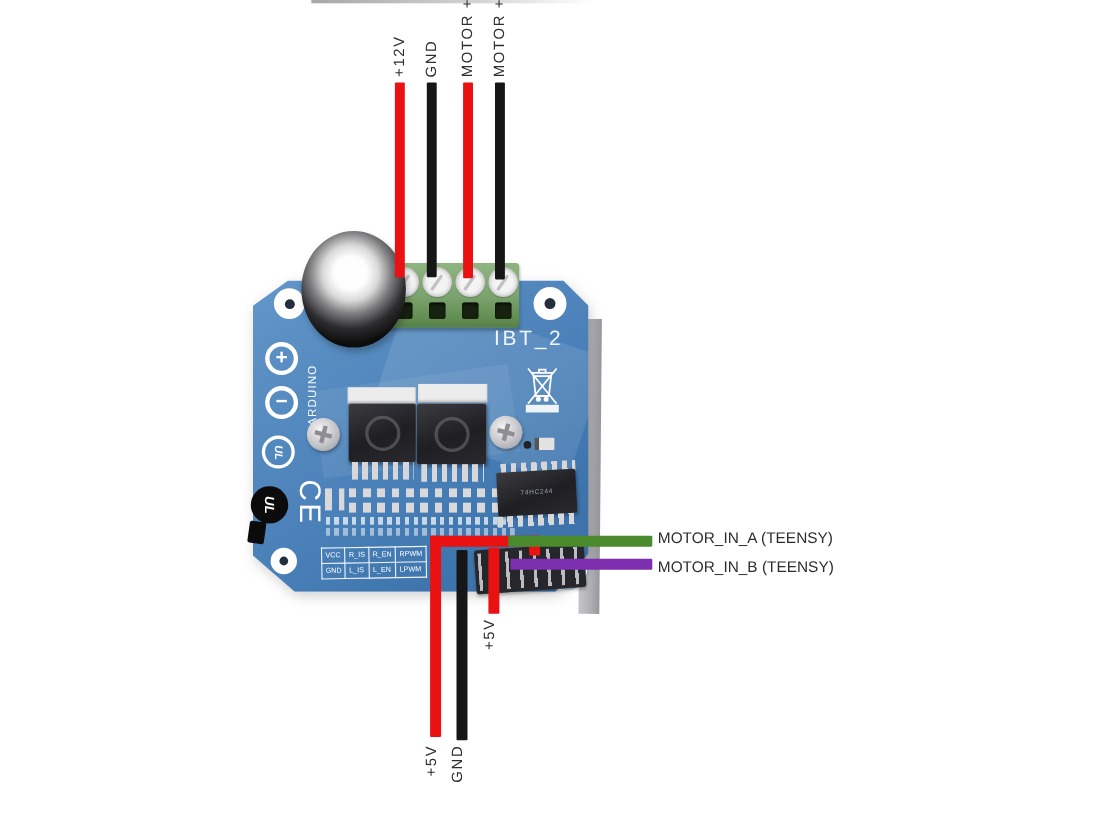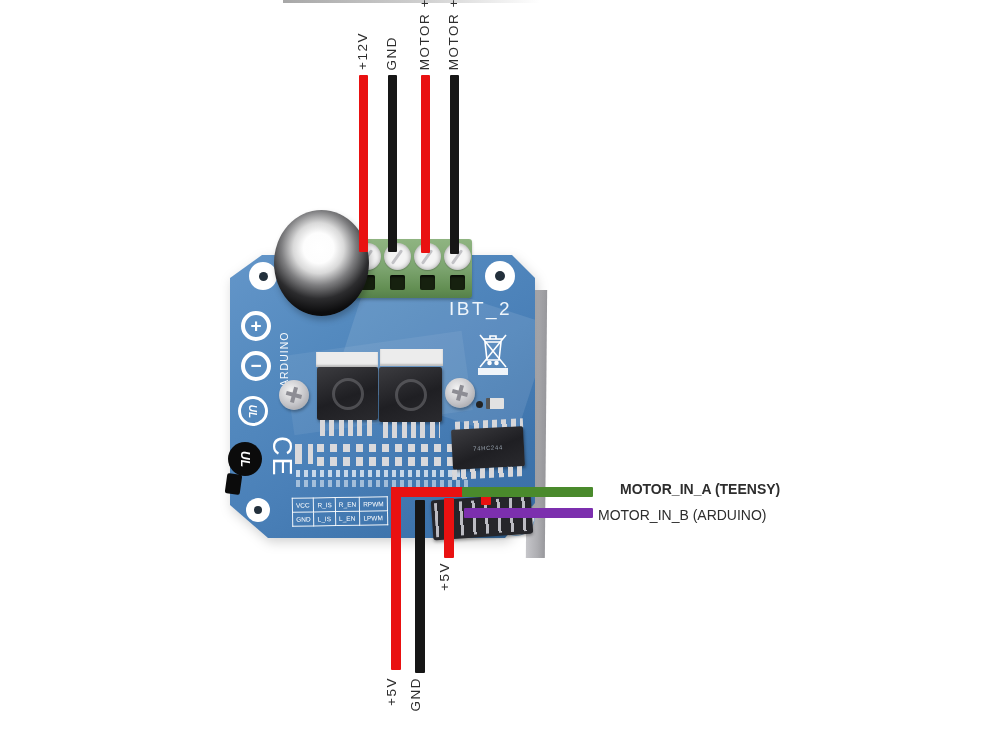--- a/index.html
+++ b/index.html
@@ -237,20 +237,20 @@
   <div class="wire" style="left: 444px; top: 498px; width: 10px; height: 60px; z-index: 5; background: rgb(233, 17, 17);"></div>
 
   <div class="wire" style="left: 462px; top: 487px; width: 131px; height: 10px; z-index: 5; background: rgb(74, 138, 44);"></div>
   <div class="wire" style="left: 464px; top: 508px; width: 129px; height: 10px; z-index: 5; background: rgb(124, 47, 174);"></div>
 
   <div class="vlabel" style="left:355px;bottom:671px;z-index:6;">+12V</div>
   <div class="vlabel" style="left:384px;bottom:671px;z-index:6;">GND</div>
   <div class="vlabel" style="left:417px;bottom:671px;z-index:6;">MOTOR +</div>
   <div class="vlabel" style="left:446px;bottom:671px;z-index:6;">MOTOR +</div>
 
-  <div class="hlabel" style="left:620px;top:481px;z-index:6;font-weight:bold;">MOTOR_IN_A (TEENSY)</div>
-  <div class="hlabel" style="left:598px;top:507px;z-index:6;">MOTOR_IN_B (ARDUINO)</div>
+  <div class="hlabel" style="left:598px;top:481px;z-index:6;">MOTOR_IN_A (TEENSY)</div>
+  <div class="hlabel" style="left:598px;top:507px;z-index:6;">MOTOR_IN_B (TEENSY)</div>
 
   <div class="vlabel" style="left:437px;top:562px;z-index:6;">+5V</div>
   <div class="vlabel" style="left:384px;top:677px;z-index:6;">+5V</div>
   <div class="vlabel" style="left:408px;top:677px;z-index:6;">GND</div>
 
 </div>
 
 </body></html>

